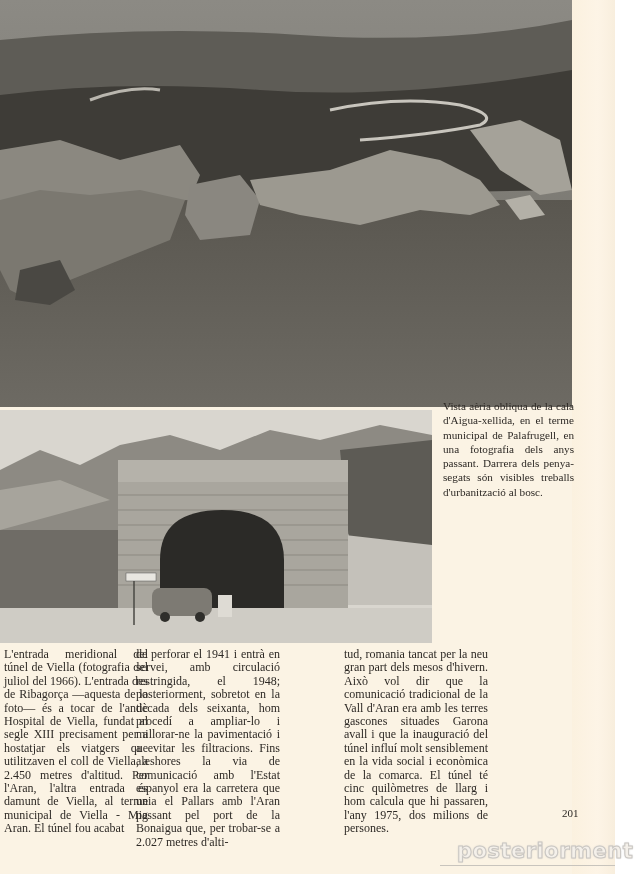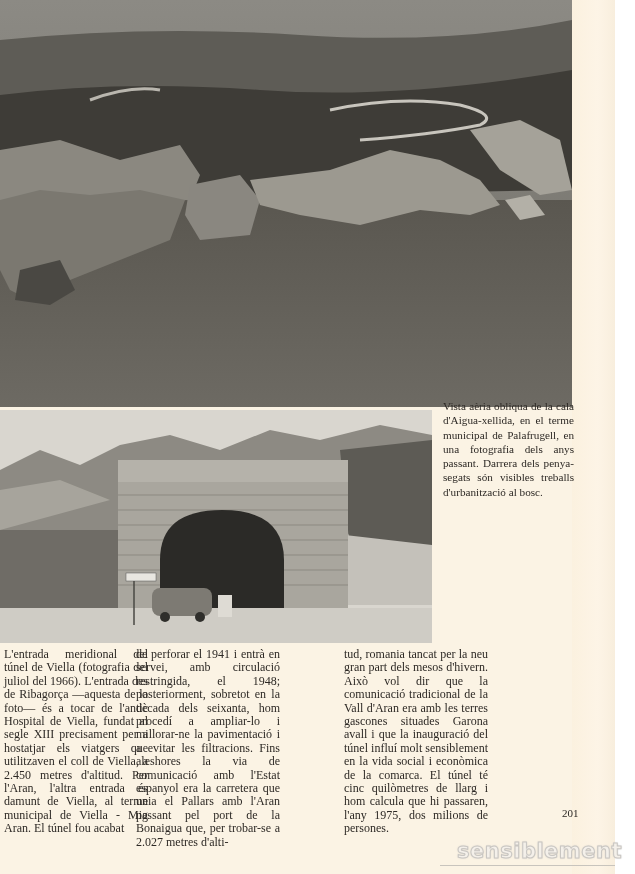--- a/index.html
+++ b/index.html
@@ -83,14 +83,14 @@
 </div>
 
 <div class="caption">Vista aèria obliqua de la cala d'Aigua-xellida, en el terme municipal de Palafrugell, en una fotografia dels anys passant. Darrera dels penya-segats són visibles treballs d'urbanització al bosc.</div>
 
 <div class="col col1">L'entrada meridional del túnel de Viella (fotografia del juliol del 1966). L'entrada des de Ribagorça —aquesta de la foto— és a tocar de l'antic Hospital de Viella, fundat al segle XIII precisament per a hostatjar els viatgers que utilitzaven el coll de Viella, a 2.450 metres d'altitud. Per l'Aran, l'altra entrada és damunt de Viella, al terme municipal de Viella - Mig Aran. El túnel fou acabat</div>
 <div class="col col2">de perforar el 1941 i entrà en servei, amb circulació restringida, el 1948; posteriorment, sobretot en la dècada dels seixanta, hom procedí a ampliar-lo i millorar-ne la pavimentació i a evitar les filtracions. Fins aleshores la via de comunicació amb l'Estat espanyol era la carretera que unia el Pallars amb l'Aran passant pel port de la Bonaigua que, per trobar-se a 2.027 metres d'alti-</div>
 <div class="col col3">tud, romania tancat per la neu gran part dels mesos d'hivern. Això vol dir que la comunicació tradicional de la Vall d'Aran era amb les terres gascones situades Garona avall i que la inauguració del túnel influí molt sensiblement en la vida social i econòmica de la comarca. El túnel té cinc quilòmetres de llarg i hom calcula que hi passaren, l'any 1975, dos milions de persones.</div>
 
 <div class="page-number">201</div>
 
-<div class="watermark">sensiblement</div>
+<div class="watermark">posteriorment</div>
 <div class="wm-line"></div>
 
 </body></html>

